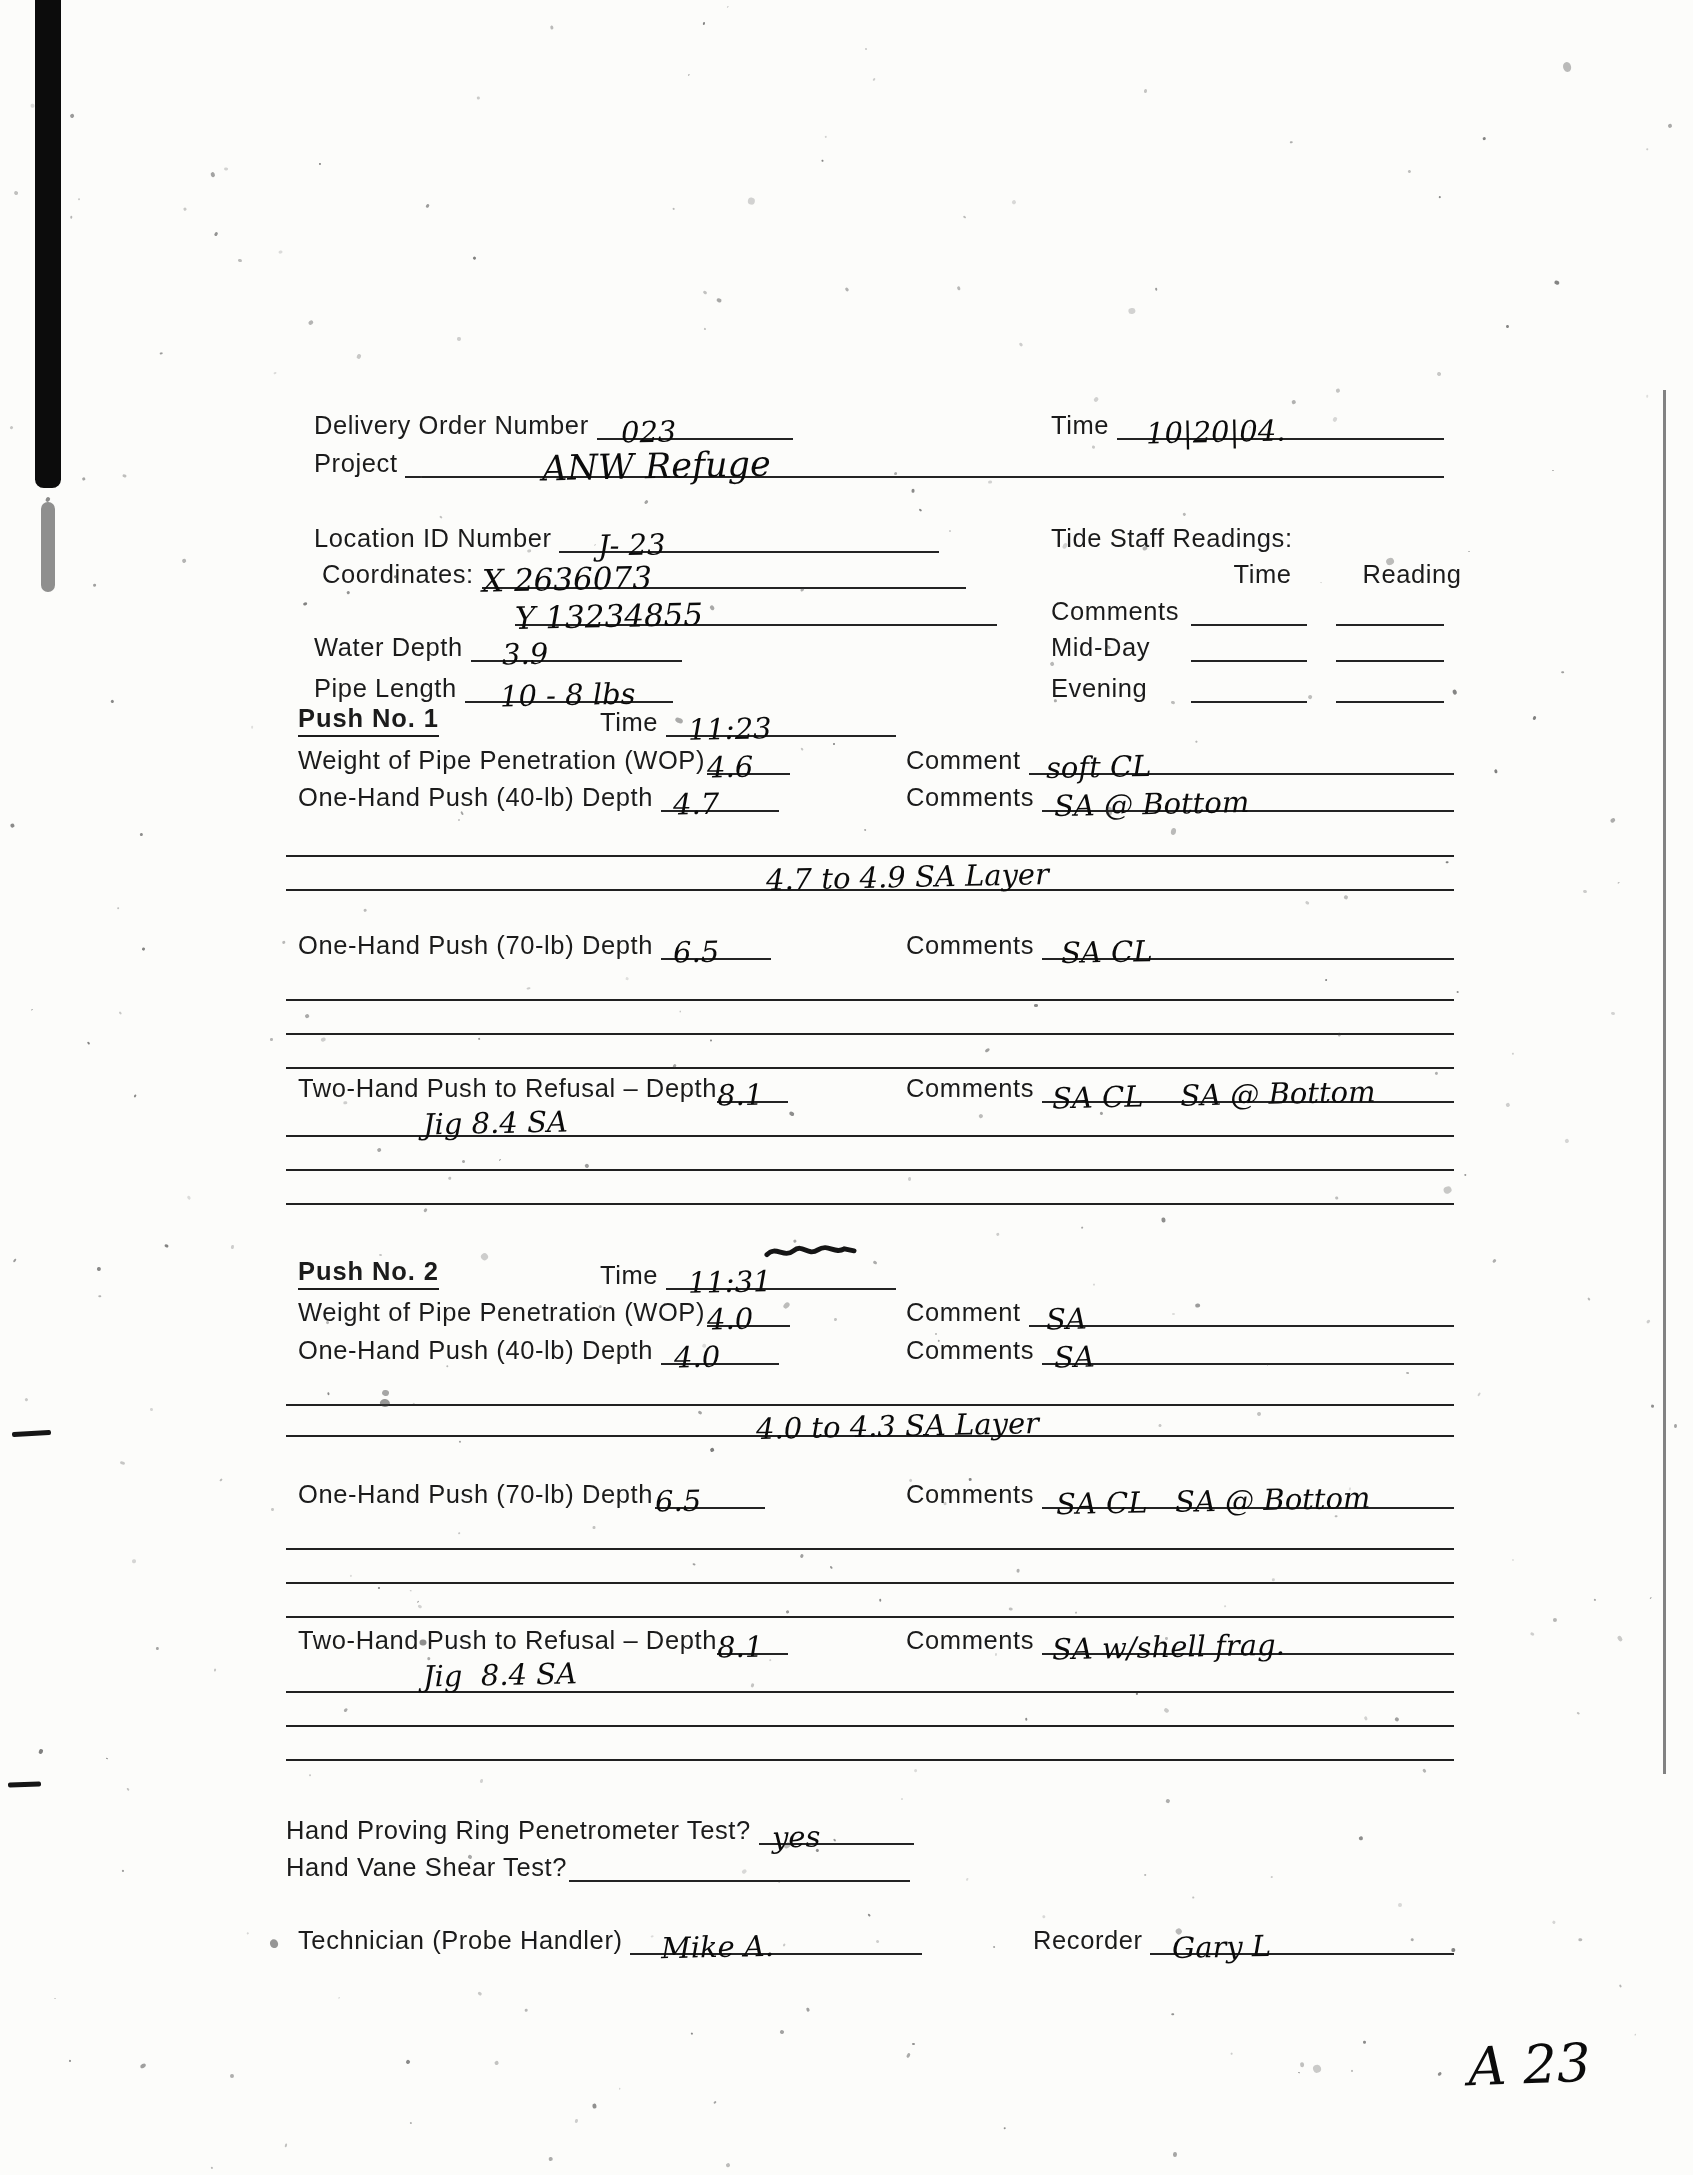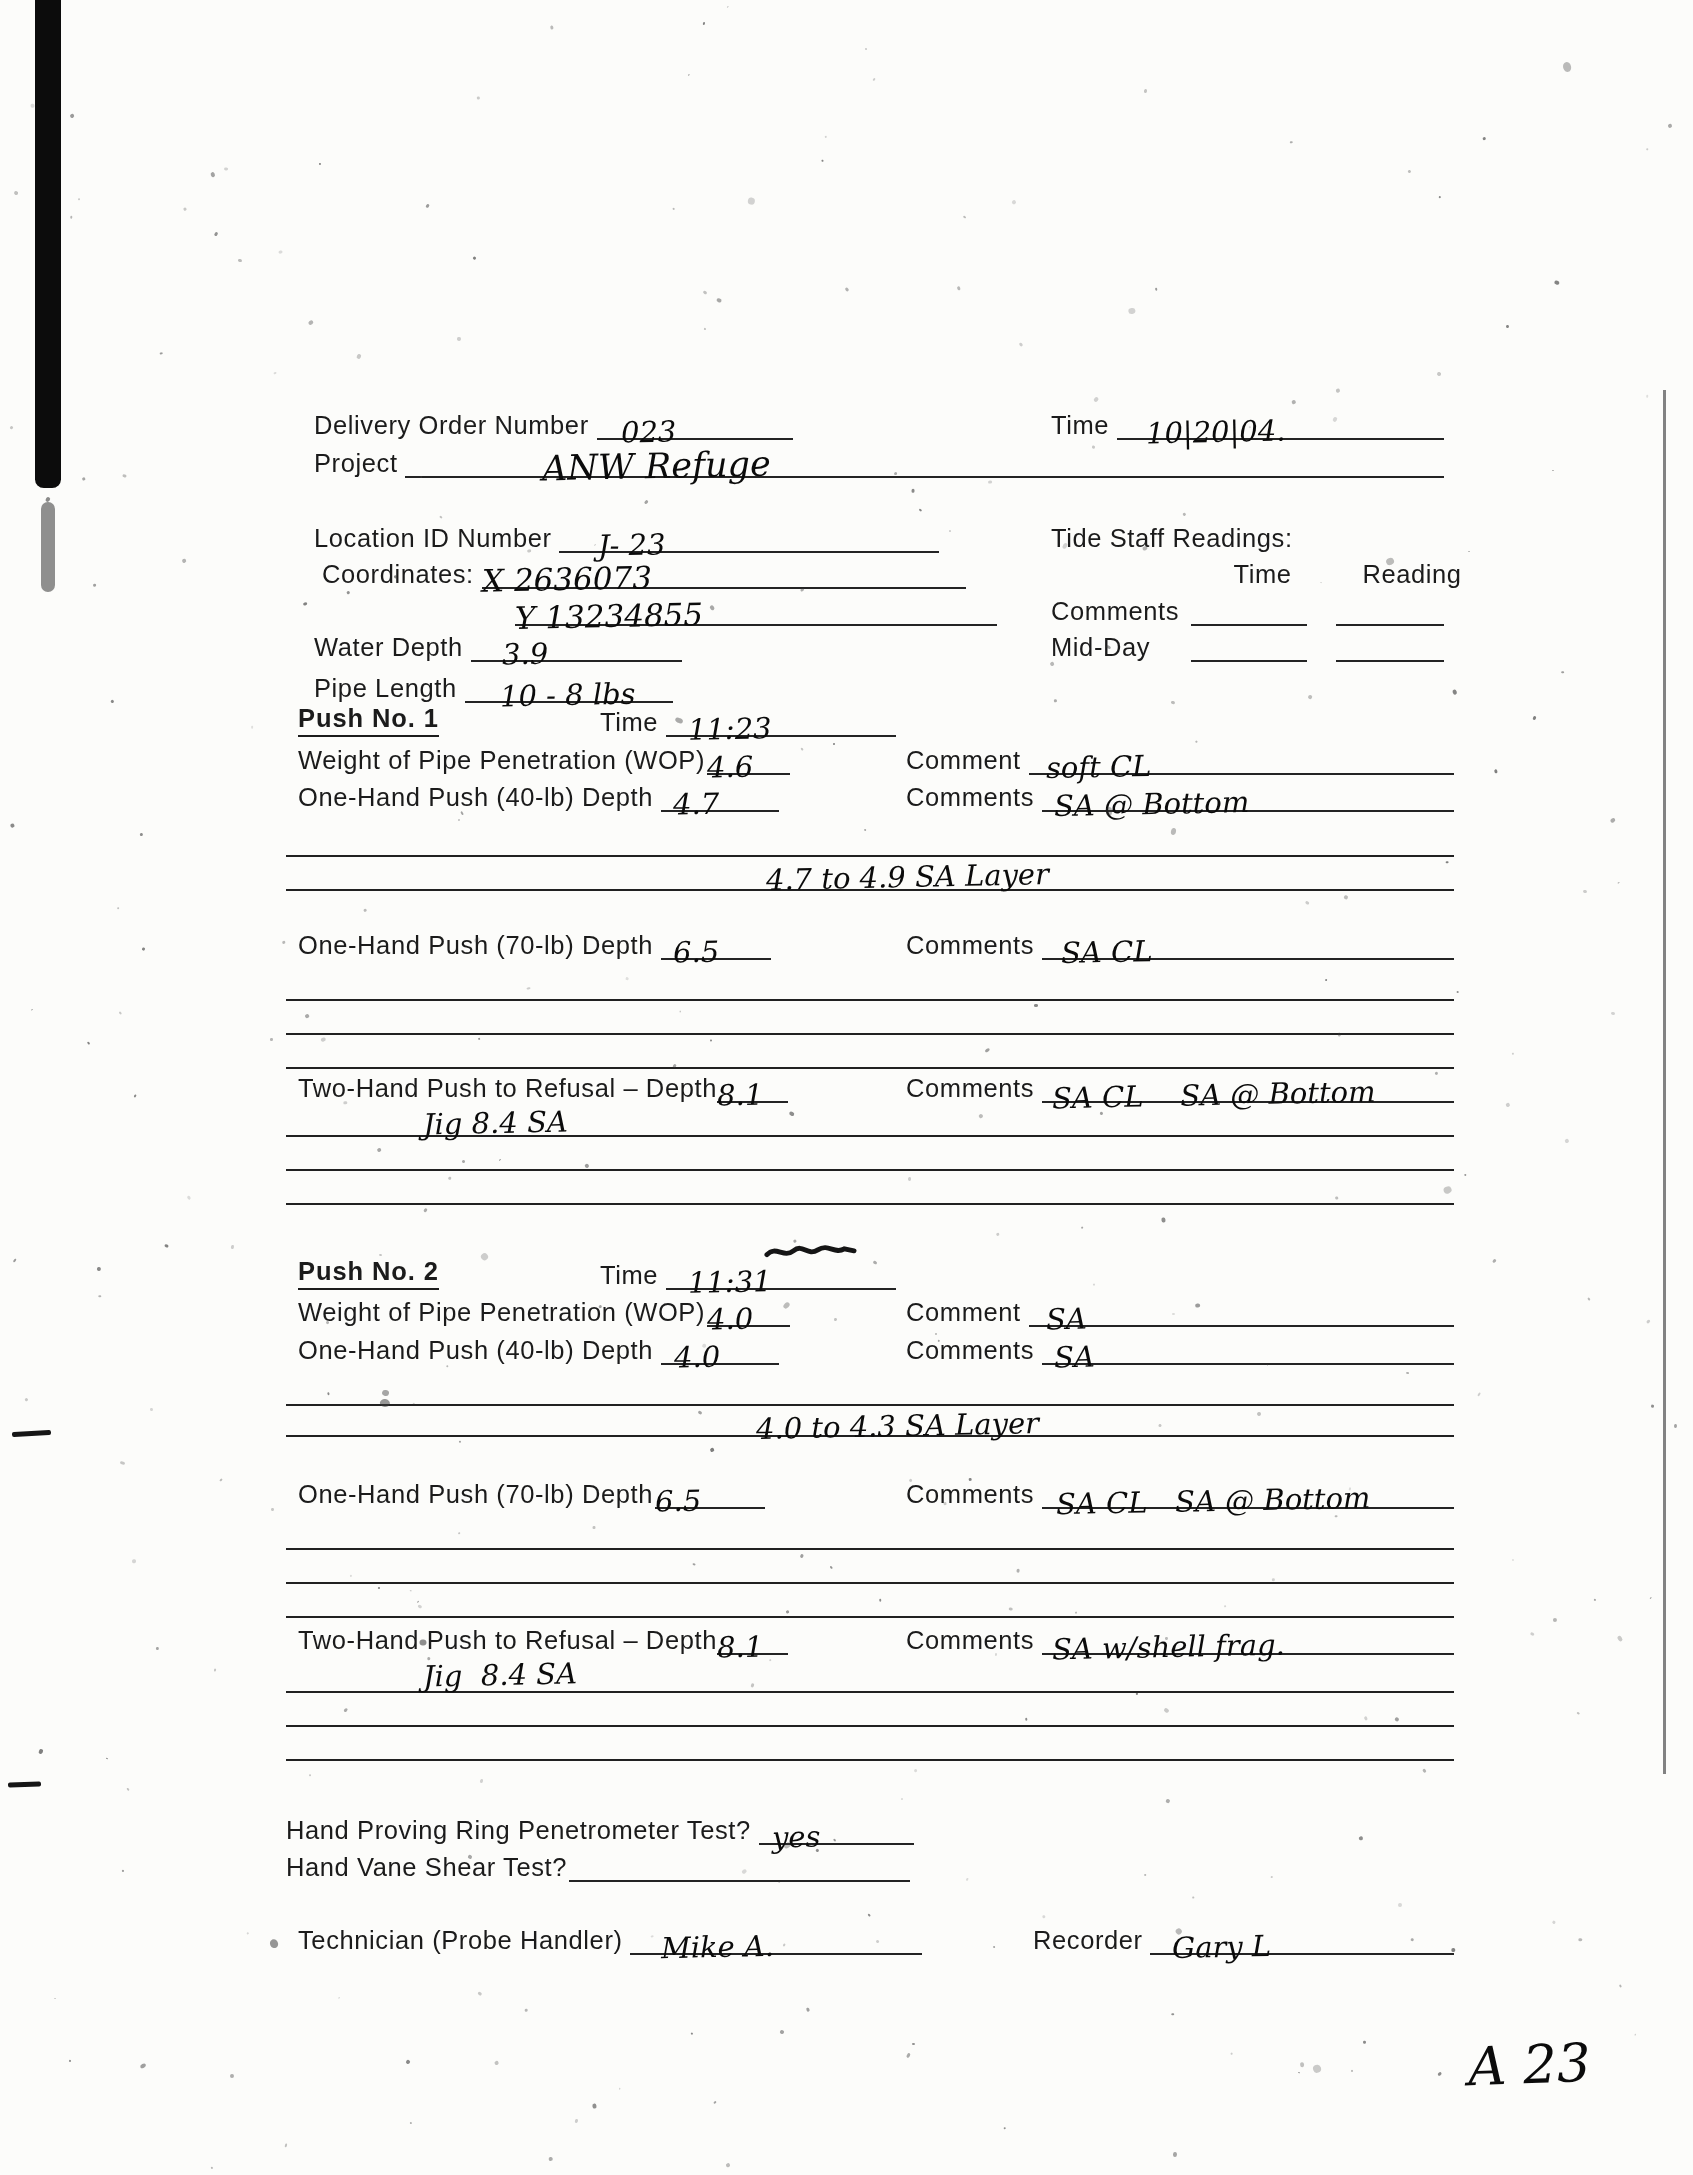--- a/index.html
+++ b/index.html
@@ -123,20 +123,25 @@
       <span class="lbl" style="width:150px">Mid-Day</span>
       <span class="blank" style="width:123px;margin-left:0"></span>
       <span class="blank" style="width:116px;margin-left:29px"></span>
     </div>
 
     <div class="hrow" style="top:263px;left:0;width:725px">
       <span class="lbl">Pipe Length</span>
       <span class="blank" style="width:208px">
           <span class="hw" style="margin-left:35px">10 - 8 lbs</span>
         </span>
+    </div>
+    <div class="hrow" style="top:263px;left:737px;right:9.8px">
+      <span class="lbl" style="width:150px">Evening</span>
+      <span class="blank" style="width:123px;margin-left:0"></span>
+      <span class="blank" style="width:116px;margin-left:29px"></span>
     </div>
   </div>
 
   <div class="sec p1">
     <div class="row" style="height:37px">
       <div class="lg" style="width:302px">
         <span class="lbl pt">Push No. 1</span>
       </div>
       <span class="lbl">Time</span>
       <span class="blank" style="width:230px">

